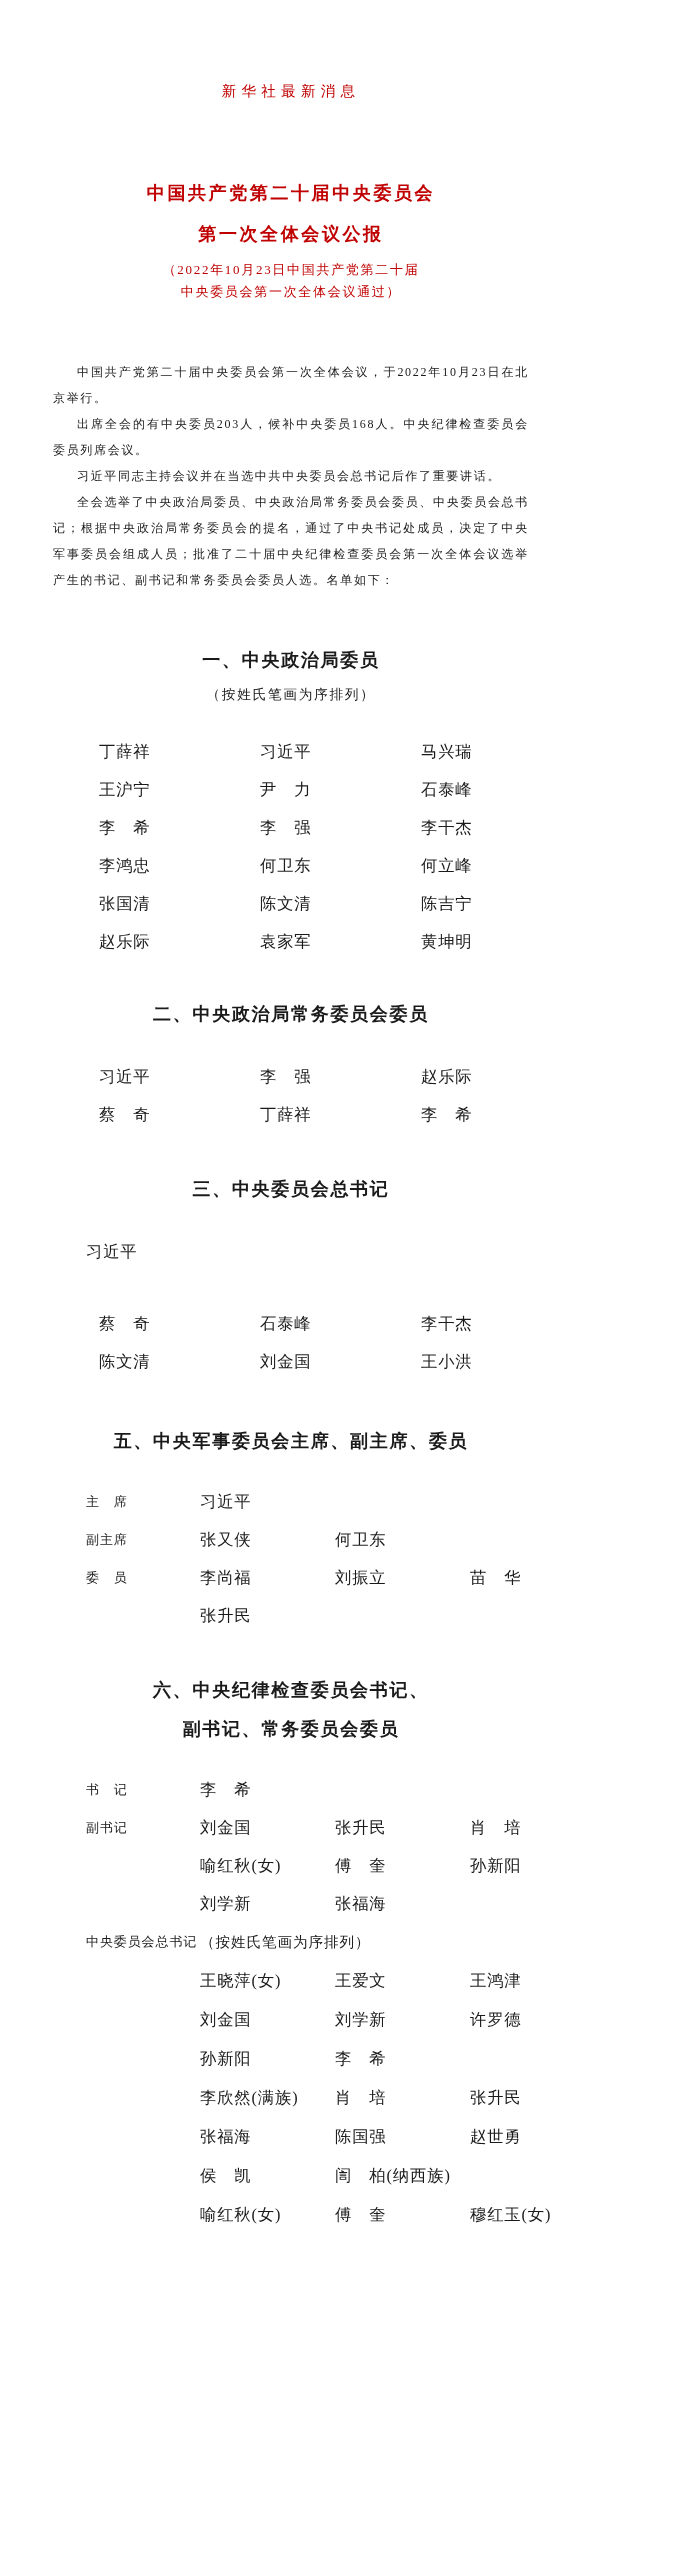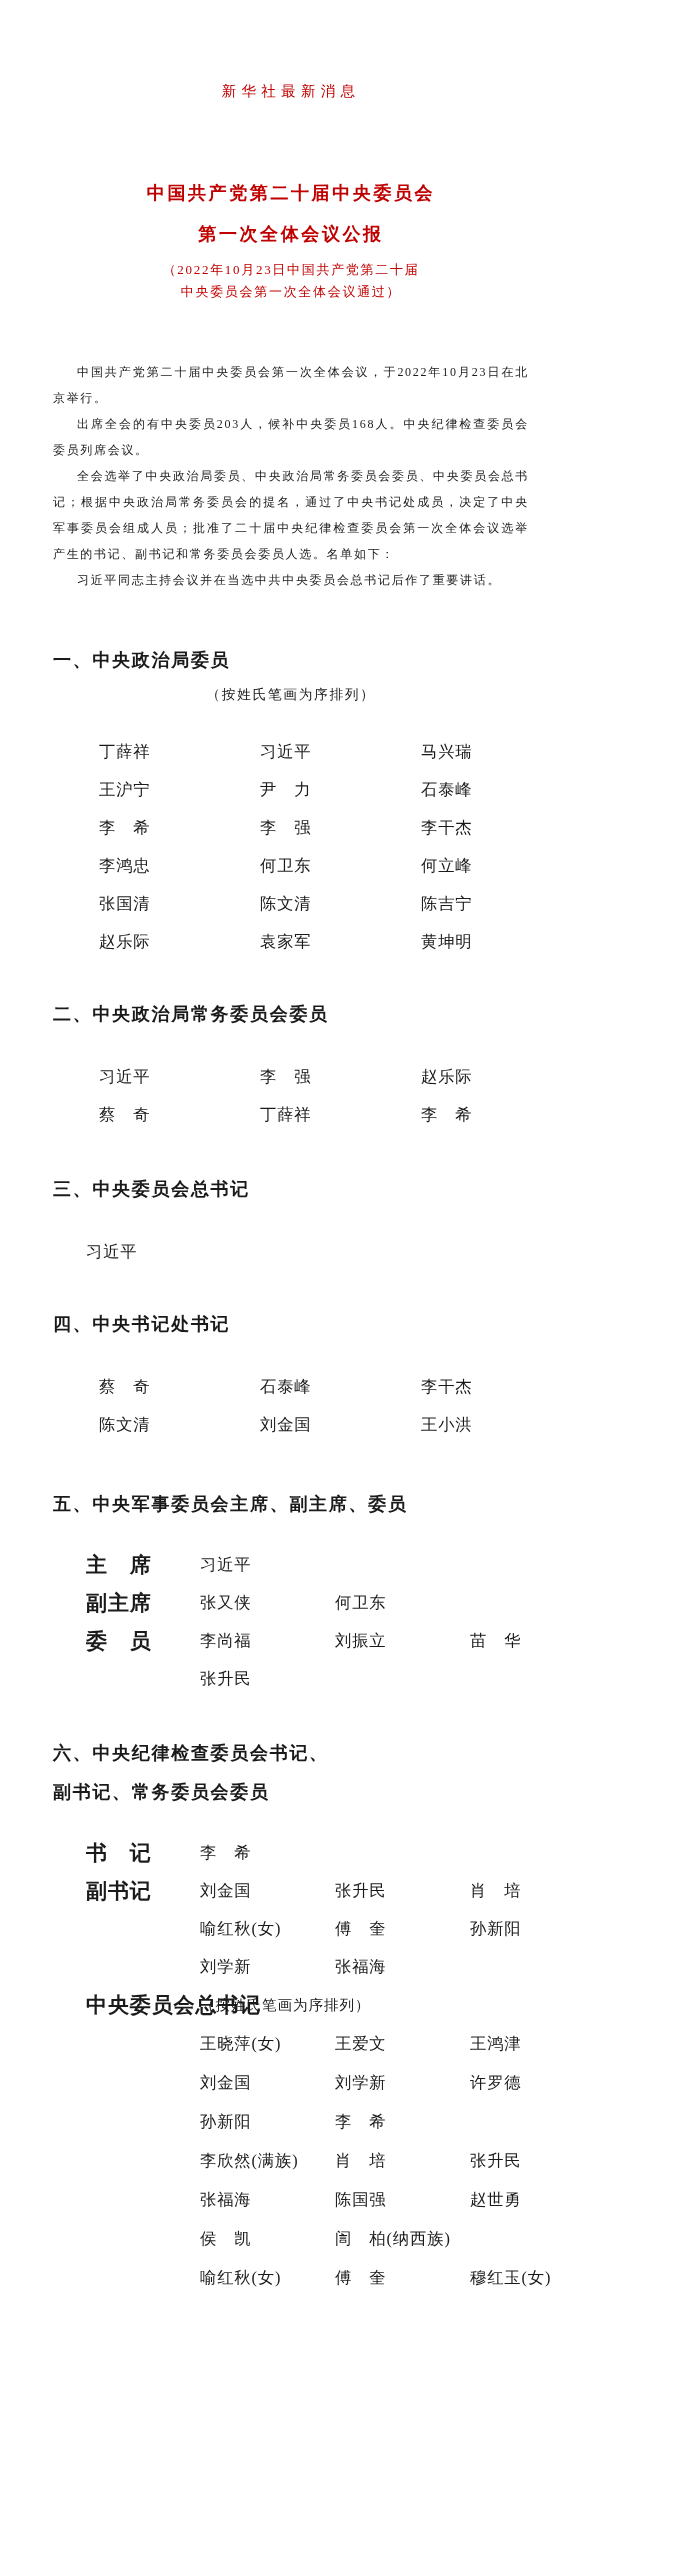--- a/index.html
+++ b/index.html
@@ -26,38 +26,38 @@
   .subtitle-line { font-size:13px; line-height:21.5px; letter-spacing:1.7px; }
 
   .body-block { margin-top:57px; }
   .body-block p {
     margin:0; font-size:12px; line-height:26px; letter-spacing:0.14em;
     text-align:justify; text-indent:2em;
   }
 
   .section { text-align:left; }
   .section-heading {
-    text-align:left; font-size:18px; font-weight:bold; letter-spacing:1.7px;
+    text-align:center; font-size:18px; font-weight:bold; letter-spacing:1.7px;
     line-height:39px; margin:0;
     font-family:"Liberation Sans","DejaVu Sans",sans-serif;
   }
   .sort-note { text-align:center; font-size:13.7px; letter-spacing:1.7px; line-height:29px; }
 
   .name-grid { margin-top:24px; }
   .name-grid .name-row {
     display:grid; grid-template-columns:repeat(4,136px);
     margin-left:46px; line-height:38px;gap:25px;
   }
   .name-grid.narrow .name-row { margin-left:33px; }
   .name-cell { font-size:16.3px; letter-spacing:0.9px; white-space:nowrap; }
 
   .roles-block { margin-top:22px; }
   .role-row { display:flex; margin-left:33px; }
   .role-label {
-    width:114px; flex:0 0 114px; font-size:21px; font-weight:bold;
+    width:114px; flex:0 0 114px; font-size:13px; font-weight:normal;
     line-height:38px; letter-spacing:0.9px; white-space:nowrap;
     font-family:"Liberation Sans","DejaVu Sans",sans-serif;
   }
   .role-names .name-row {
     display:grid; grid-template-columns:repeat(3,135px); line-height:38px;
   }
   .role-note { font-size:14.6px; line-height:38px; letter-spacing:0.9px; }
   .cw-names { margin-left:147px; }
   .cw-names .name-row {
     display:grid; grid-template-columns:repeat(3,135px); line-height:39px;
@@ -83,22 +83,22 @@
   </div>
 
   <div class="subtitle-block">
     <div class="subtitle-line red">（2022年10月23日中国共产党第二十届</div>
     <div class="subtitle-line red">中央委员会第一次全体会议通过）</div>
   </div>
 
   <div class="body-block">
     <p>中国共产党第二十届中央委员会第一次全体会议，于2022年10月23日在北京举行。</p>
     <p>出席全会的有中央委员203人，候补中央委员168人。中央纪律检查委员会委员列席会议。</p>
+    <p>习近平同志主持会议并在当选中共中央委员会总书记后作了重要讲话。</p>
     <p>全会选举了中央政治局委员、中央政治局常务委员会委员、中央委员会总书记；根据中央政治局常务委员会的提名，通过了中央书记处成员，决定了中央军事委员会组成人员；批准了二十届中央纪律检查委员会第一次全体会议选举产生的书记、副书记和常务委员会委员人选。名单如下：</p>
-    <p>习近平同志主持会议并在当选中共中央委员会总书记后作了重要讲话。</p>
   </div>
 
   <div class="section sp-s1">
     <div class="section-heading">一、中央政治局委员</div>
     <div class="sort-note">（按姓氏笔画为序排列）</div>
     <div class="name-grid">
         <div class="name-row">
           <span class="name-cell">丁薛祥</span>
           <span class="name-cell">习近平</span>
           <span class="name-cell">马兴瑞</span>
@@ -157,21 +157,20 @@
   <div class="section sp-s3">
     <div class="section-heading">三、中央委员会总书记</div>
     <div class="name-grid narrow">
         <div class="name-row">
           <span class="name-cell">习近平</span>
         </div>
       </div>
   </div>
 
   <div class="section sp-s4">
-    <div class="section-heading">四、中央书记处书记</div>
     <div class="name-grid">
         <div class="name-row">
           <span class="name-cell">蔡　奇</span>
           <span class="name-cell">石泰峰</span>
           <span class="name-cell">李干杰</span>
           <span class="name-cell">李书磊</span>
         </div>
         <div class="name-row">
           <span class="name-cell">陈文清</span>
           <span class="name-cell">刘金国</span>

